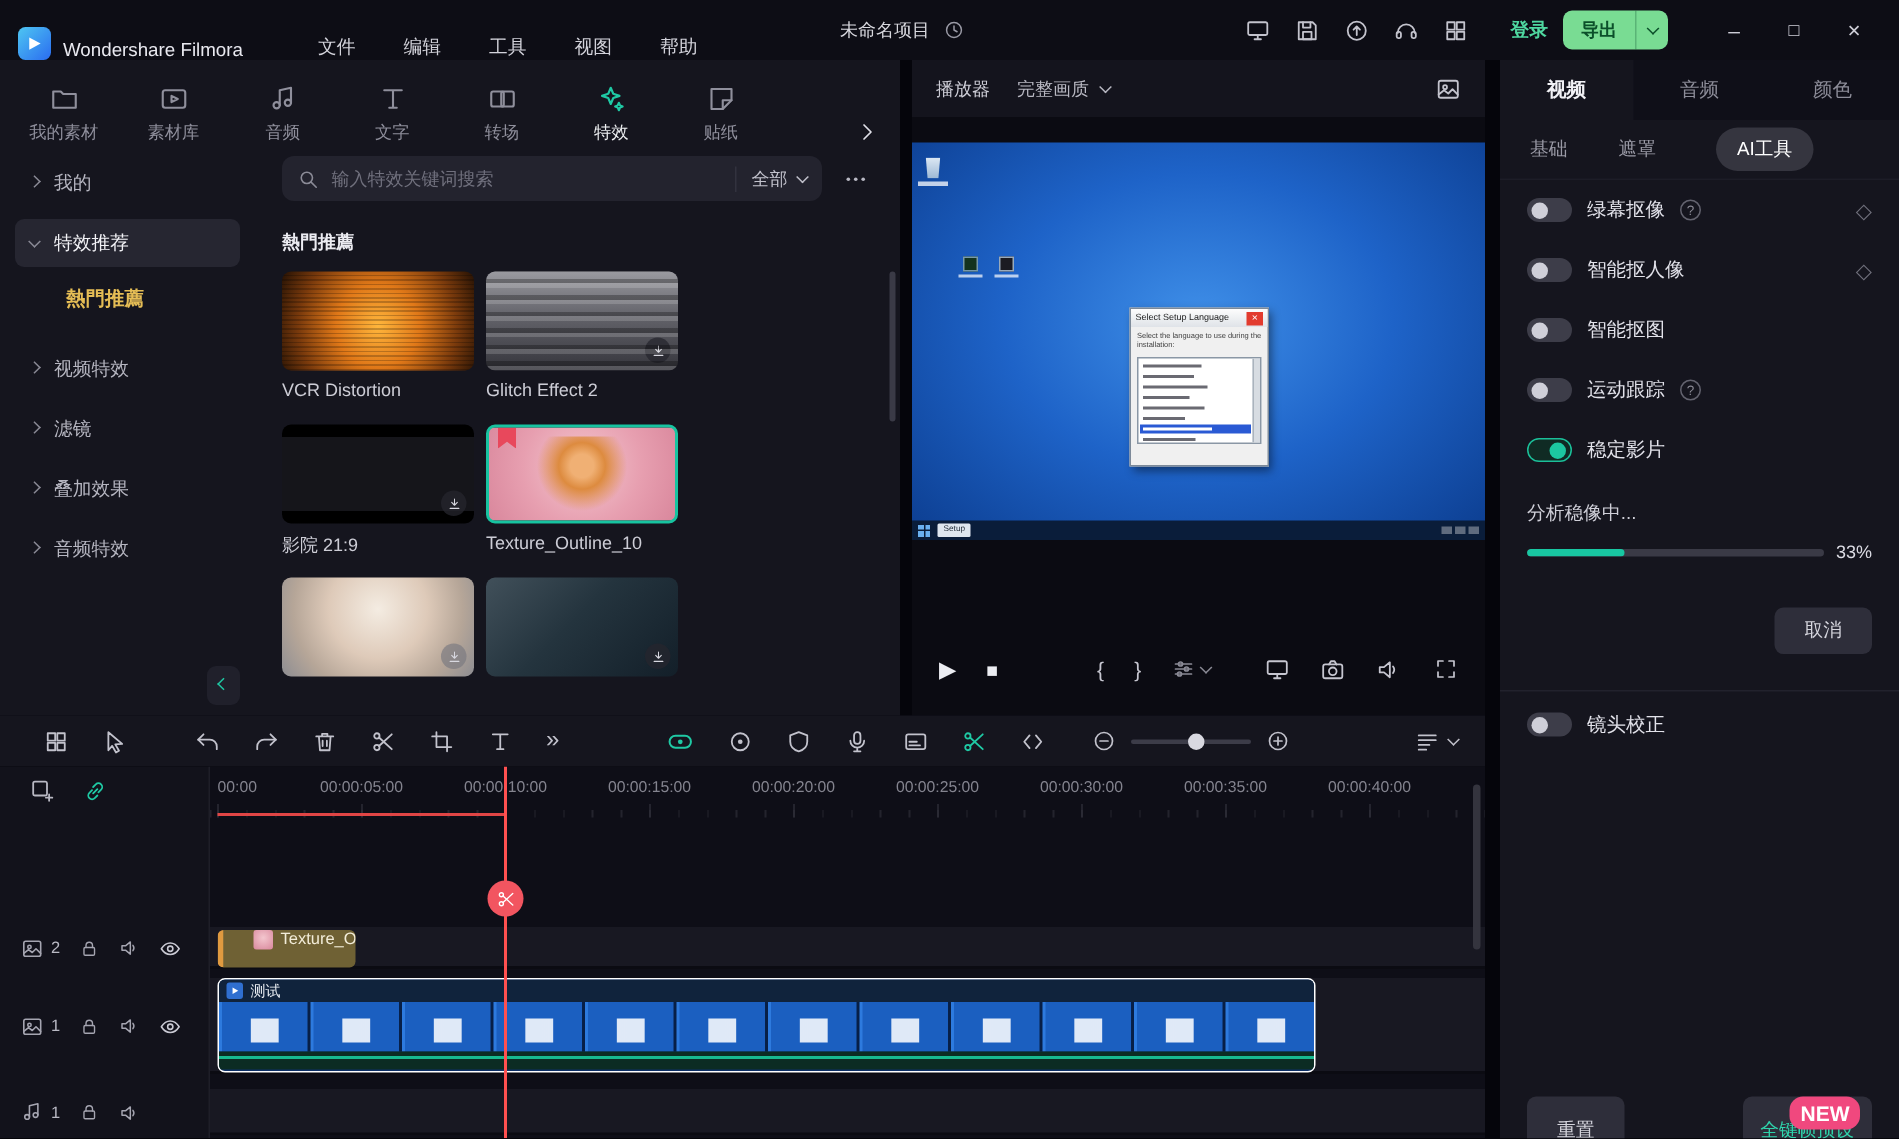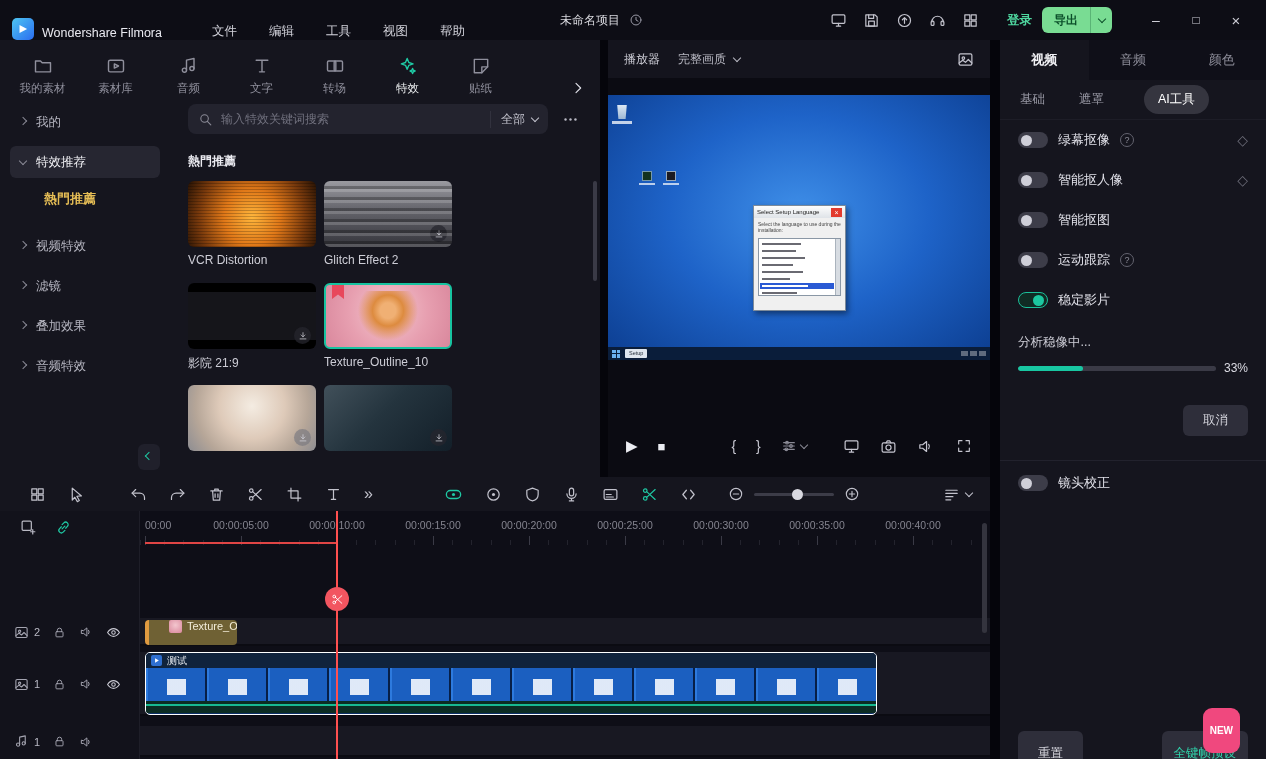--- a/index.html
+++ b/index.html
@@ -117,21 +117,21 @@
 .analy{margin:14px 18px 0;color:#cfcfd8;font-size:12.5px}
 .prog{display:flex;align-items:center;margin:10px 18px 0}
 .ptrack{flex:1;height:5px;border-radius:3px;background:#3a3a46;position:relative;overflow:hidden}
 .pfill{position:absolute;left:0;top:0;bottom:0;width:33%;background:#18c7a2;border-radius:3px}
 .plabel{margin-left:8px;color:#dcdce4;font-size:12px}
 .cancelrow{display:flex;justify-content:flex-end;padding:0 18px;margin-top:30px}
 .btn{background:#2e2e3a;border:0;border-radius:6px;color:#d5d5dd;font-size:12.5px;padding:7px 20px;font-family:inherit}
 .rdiv{border-top:1px solid #22222d;margin:24px 0 2px}
 .rbottom{position:absolute;left:0;right:0;bottom:-16px;height:44px;display:flex;justify-content:space-between;padding:0 18px}
 .presetbtn{background:#2e2e3a;border:0;border-radius:6px;color:#2fd3ab;font-size:12.5px;padding:7px 12px;font-family:inherit;position:relative}
-.newbadge{position:absolute;right:26px;bottom:6px;background:#f0487e;color:#fff;border-radius:9px;padding:17px 7px;font-size:10px;font-weight:bold;z-index:5}
+.newbadge{position:absolute;right:26px;bottom:6px;background:#f0487e;color:#fff;border-radius:9px;padding:3px 7px;font-size:14px;font-weight:bold;z-index:5}
 
 .toolbar{position:absolute;left:0;top:477px;width:990px;height:34px;background:#15151e;display:flex;align-items:center;padding:0 18px;color:#c2c2cc}
 .tb{margin:0 11px;flex:0 0 auto;display:flex;align-items:center}
 .tb.teal{color:#1fc9a4}
 .ctr{margin-left:60px}
 .zoomg{display:flex;align-items:center;margin-left:20px}
 .ztrack{position:relative;width:80px;height:3px;background:#3c3c48;border-radius:2px;margin:0 10px}
 .zknob{position:absolute;left:38px;top:-4px;width:11px;height:11px;border-radius:50%;background:#d8d8e0}
 .tmgr{margin-left:auto;display:flex;align-items:center;gap:6px;color:#c2c2cc}
 

